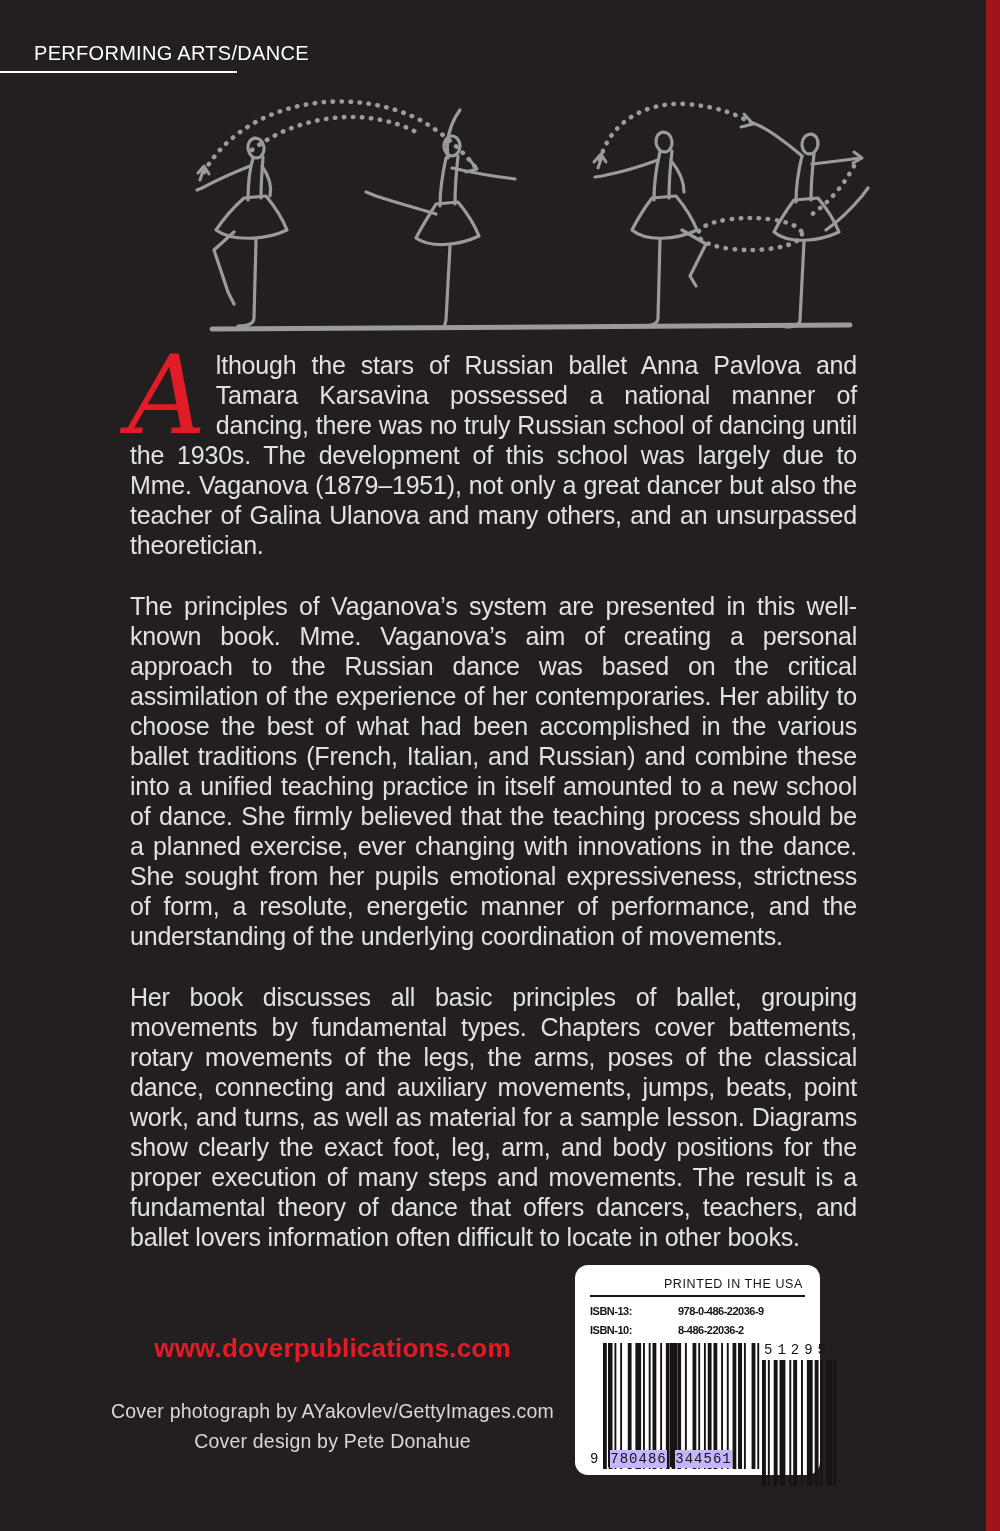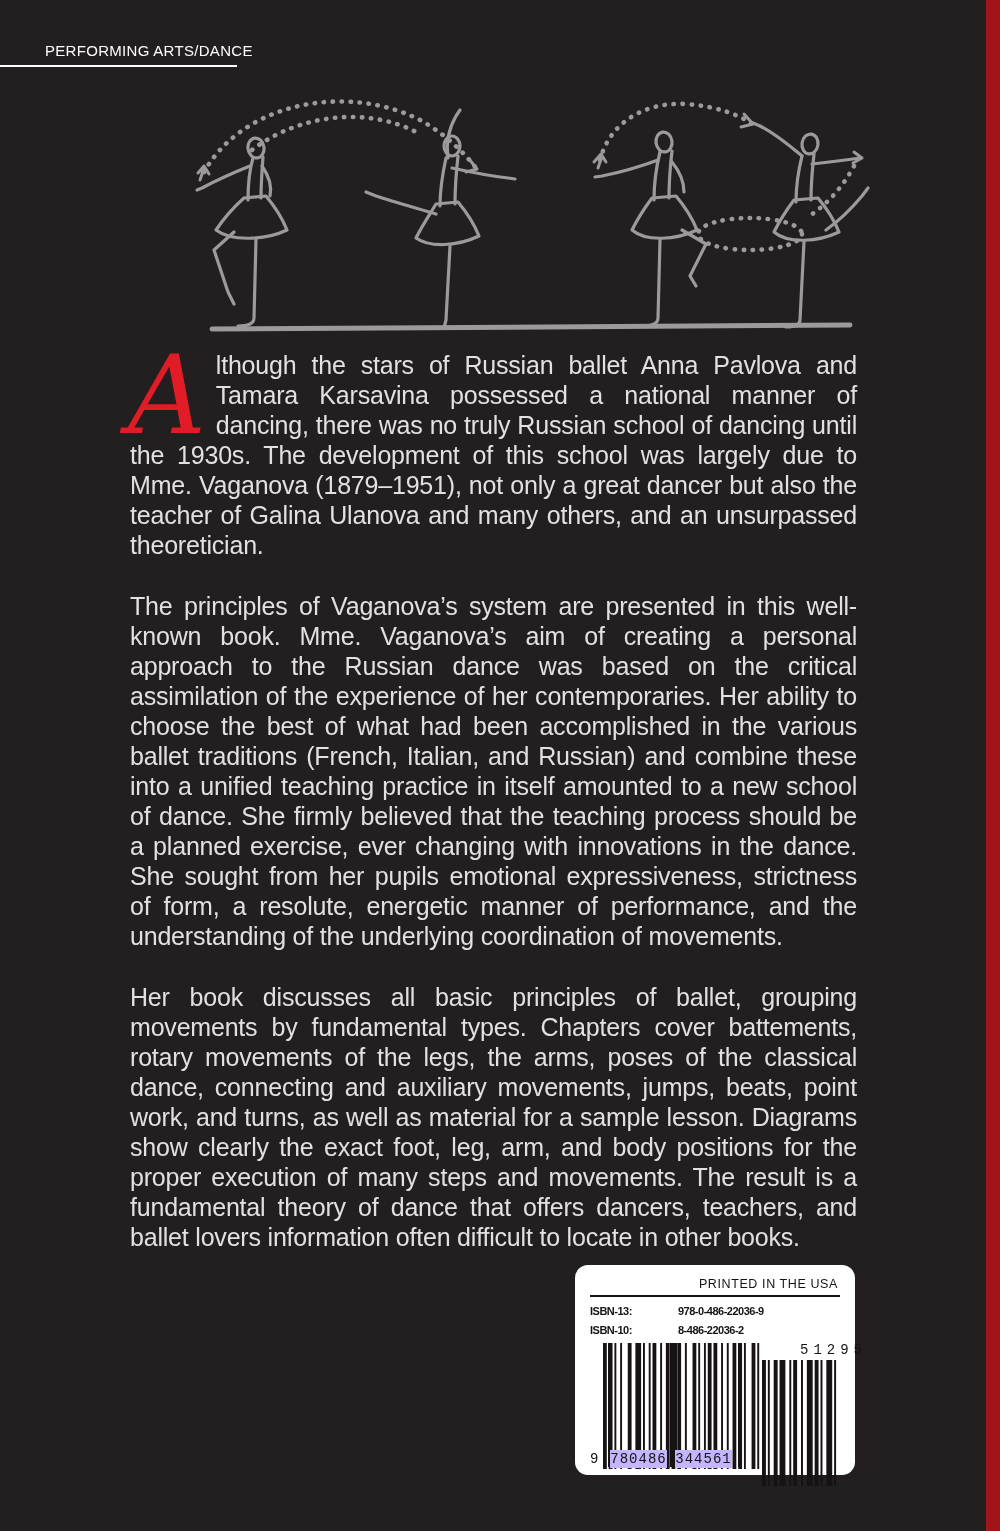--- a/index.html
+++ b/index.html
@@ -8,22 +8,22 @@
     background:#231f20; overflow:hidden;
     font-family:"Liberation Sans", sans-serif;
     color:#e3e1e0;
   }
   
   .stripe{position:absolute; top:0; right:0; width:14px; height:100%; background:#a0141a;}
 
   
   .category{
     position:absolute; top:42px; left:0; width:237px; box-sizing:border-box;
-    padding:0 0 6px 45px; border-bottom:2px solid #ffffff;
-    font-size:15px; letter-spacing:0.3px; color:#ffffff; white-space:nowrap;
+    padding:0 0 6px 34px; border-bottom:2px solid #ffffff;
+    font-size:20px; letter-spacing:0.3px; color:#ffffff; white-space:nowrap;
   }
 
   
   .illustration{position:absolute; left:190px; top:96px; width:680px; height:240px;}
   .illustration svg{width:100%; height:100%; display:block;}
   .ln{fill:none; stroke:#9c9a9a; stroke-width:3.2; stroke-linecap:round; stroke-linejoin:round;}
   .thick{stroke-width:5;}
   .dots{fill:none; stroke:#9c9a9a; stroke-width:4.6; stroke-linecap:round; stroke-dasharray:0.4 8.6;}
   .arrow{fill:none; stroke:#9c9a9a; stroke-width:3; stroke-linecap:round; stroke-linejoin:round;}
 
@@ -41,41 +41,41 @@
     color:#e21c26; margin:4px 10px 0 -2px;
   }
 
   
   .footer-left{position:absolute; left:95px; top:1333px; width:475px; text-align:center;}
   .website{display:block; font-size:26px; font-weight:bold; color:#e21c26; margin:0 0 32px 0; letter-spacing:0.2px;}
   .credit{font-size:19.5px; line-height:30px; color:#d9d7d6; letter-spacing:0.2px;}
 
   
   .bc-panel{
-    position:absolute; left:575px; top:1265px; width:280px; height:210px;
+    position:absolute; left:575px; top:1265px; width:245px; height:210px;
     background:#ffffff; border-radius:13px; box-sizing:border-box;
     padding:12px 15px 0 15px; color:#161314;
   }
   .printed{ text-align:right; font-size:12.5px; letter-spacing:0.6px; height:15px; padding-right:2px;}
   .bc-rule{border:none; border-top:2px solid #161314; margin:3px 0 5px 0;}
   .isbn-row{font-family:Liberation Sans, sans-serif; font-weight:bold; font-size:11px; line-height:19px; white-space:nowrap; letter-spacing:-0.5px;}
   .isbn-row .lbl{display:inline-block; width:88px;}
   .bc-row{position:relative; margin-top:3px; height:126px;}
 
   .main-bc{position:absolute; left:0; top:0; width:160px; height:126px;}
   .mb-bars{position:absolute; left:13px; top:0; width:133px; height:106px;}
   .guard{position:absolute; top:0; width:2.5px; height:124px; background:#171314;}
   .ean-digit{position:absolute; font-family:"Liberation Mono","DejaVu Sans Mono",monospace; font-size:14px; line-height:18px; top:107px;}
   .d9{left:0;}
   .grp{background:#c4b5fd; text-align:center; letter-spacing:1px;}
   .g1{left:20px; width:57px;}
   .g2{left:85px; width:57px;}
 
   .addon-bc{position:absolute; left:170px; top:0; width:78px; height:126px;}
-  .addon-num{position:absolute; top:-1px; left:4px; width:100%; font-family:"Liberation Mono","DejaVu Sans Mono",monospace; font-size:14px; letter-spacing:5px;margin-left:36px;}
+  .addon-num{position:absolute; top:-1px; left:4px; width:100%; font-family:"Liberation Mono","DejaVu Sans Mono",monospace; font-size:14px; letter-spacing:5px;}
   .ab-bars{position:absolute; left:2px; top:17px; width:74px; height:108px;}
   svg.bars{display:block; width:100%; height:100%;}
   svg.bars rect{fill:#171314;}
 </style>
 </head>
 <body>
 
 <div class="cover">
 
   <div class="stripe"></div>
@@ -139,20 +139,25 @@
       </g>
     </svg>
   </div>
 
   <div class="blurb">
     <p><span class="dropcap">A</span><span>lthough the stars of Russian ballet Anna Pavlova and Tamara Karsavina possessed a national manner of dancing, there was no truly Russian school of dancing until the 1930s. The development of this school was largely due to Mme. Vaganova (1879–1951), not only a great dancer but also the teacher of Galina Ulanova and many others, and an unsurpassed theoretician.</span></p>
     <p>The principles of Vaganova’s system are presented in this well-known book. Mme. Vaganova’s aim of creating a personal approach to the Russian dance was based on the critical assimilation of the experience of her contemporaries. Her ability to choose the best of what had been accomplished in the various ballet traditions (French, Italian, and Russian) and combine these into a unified teaching practice in itself amounted to a new school of dance. She firmly believed that the teaching process should be a planned exercise, ever changing with innovations in the dance. She sought from her pupils emotional expressiveness, strictness of form, a resolute, energetic manner of performance, and the understanding of the underlying coordination of movements.</p>
     <p>Her book discusses all basic principles of ballet, grouping movements by fundamental types. Chapters cover battements, rotary movements of the legs, the arms, poses of the classical dance, connecting and auxiliary movements, jumps, beats, point work, and turns, as well as material for a sample lesson. Diagrams show clearly the exact foot, leg, arm, and body positions for the proper execution of many steps and movements. The result is a fundamental theory of dance that offers dancers, teachers, and ballet lovers information often difficult to locate in other books.</p>
   </div>
 
+  <div class="footer-left">
+    <span class="website">www.doverpublications.com</span>
+    <div class="credit">Cover photograph by AYakovlev/GettyImages.com</div>
+    <div class="credit">Cover design by Pete Donahue</div>
+  </div>
 
   <div class="bc-panel">
     <div class="printed">PRINTED IN THE USA</div>
     <hr class="bc-rule">
     <div class="isbn-row"><span class="lbl">ISBN-13:</span><span>978-0-486-22036-9</span></div>
     <div class="isbn-row"><span class="lbl">ISBN-10:</span><span>8-486-22036-2</span></div>
 
     <div class="bc-row">
       <div class="main-bc">
         <svg class="bars mb-bars" id="main-bars" preserveAspectRatio="none" viewBox="0 0 84 100">

